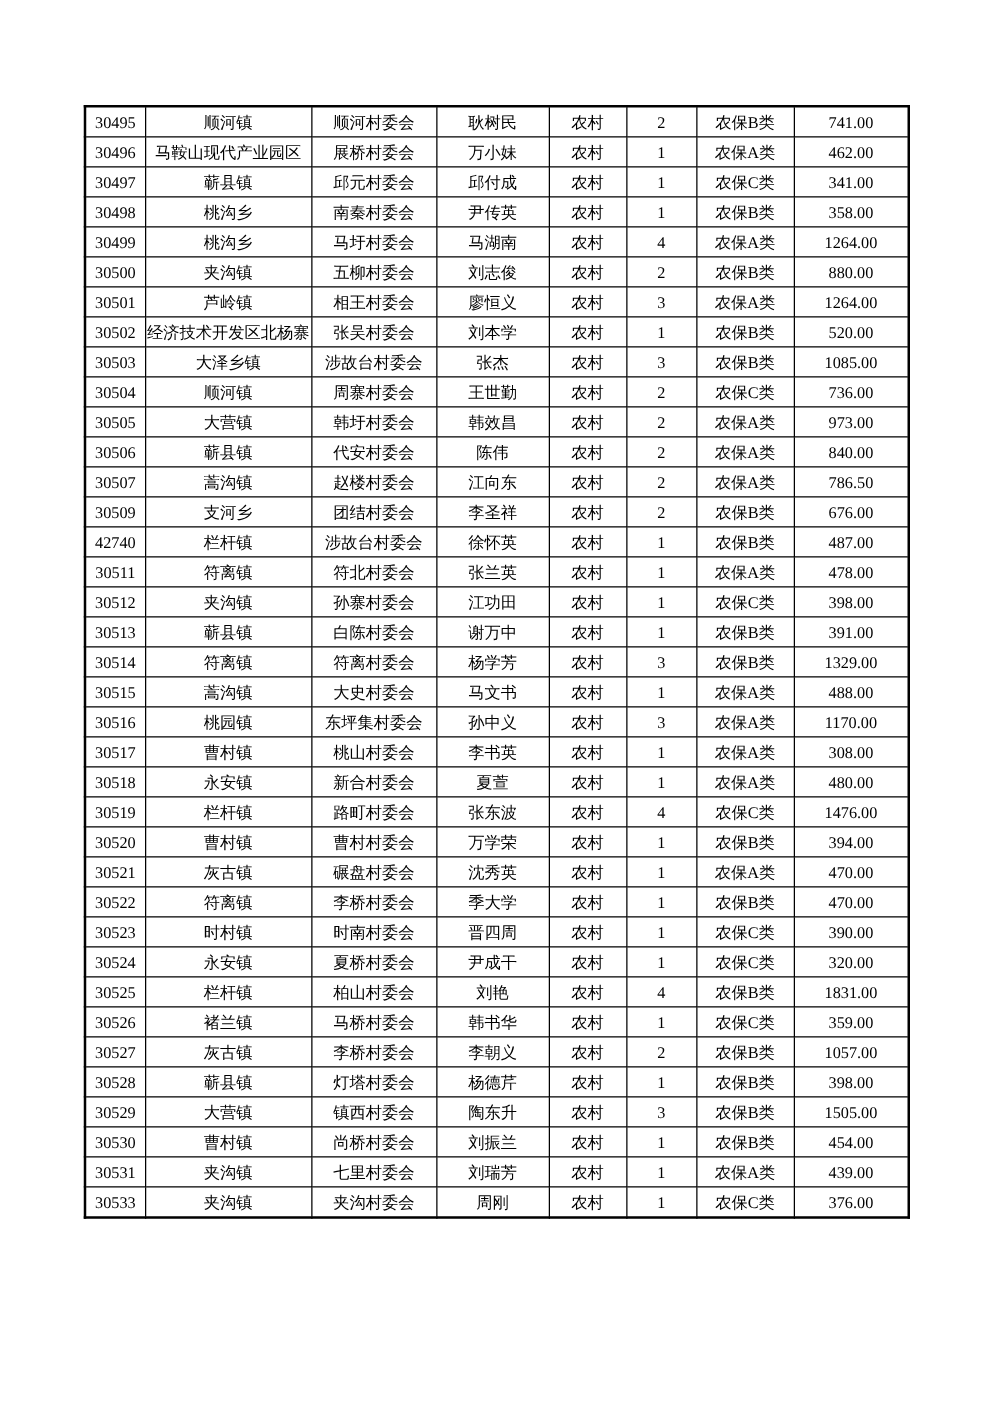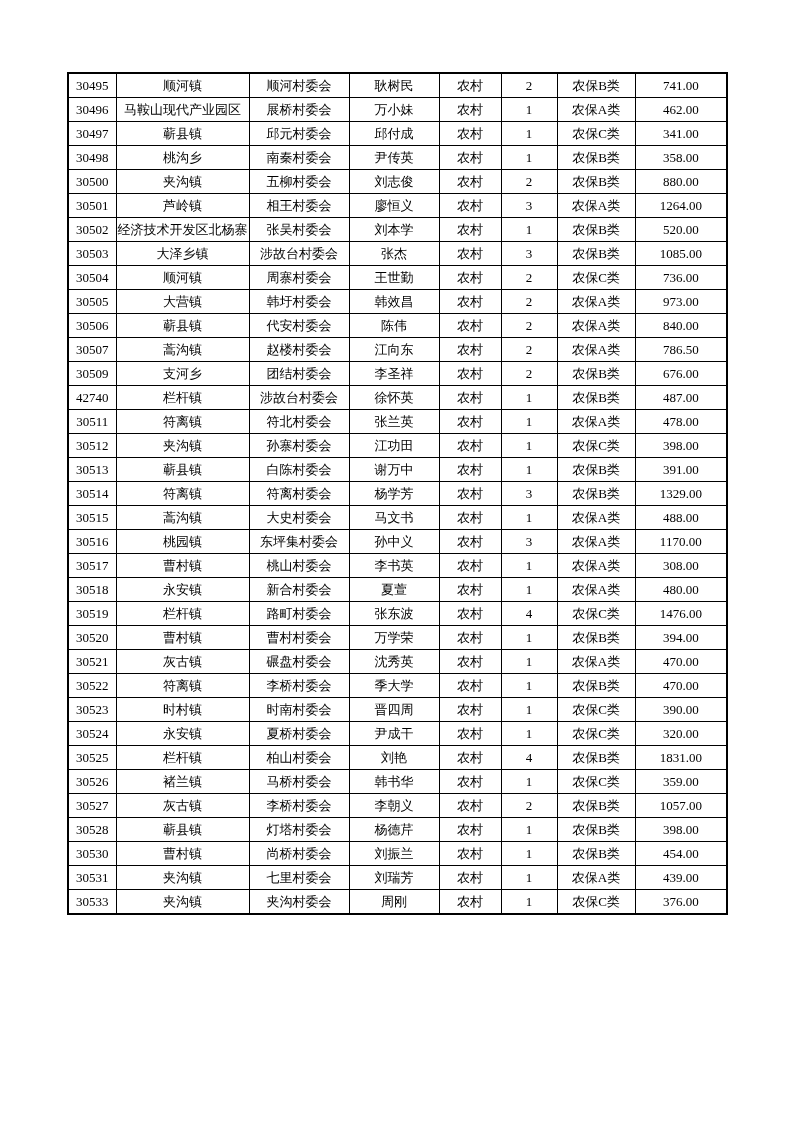--- a/index.html
+++ b/index.html
@@ -9,21 +9,21 @@
   body {
     width: 793px;
     height: 1122px;
     background: #ffffff;
     position: relative;
     font-family: "Liberation Serif", "DejaVu Serif", serif;
     color: #000;
   }
   .page {
     position: absolute;
-    left: 0; top: 1px;
+    left: 0; top: 13px;
     width: 793px; height: 1040px;
     background: #ffffff;
     overflow: hidden;
   }
   table.roster {
     position: absolute;
     left: 67px;
     top: 71px;
     border-collapse: collapse;
     table-layout: fixed;
@@ -99,20 +99,30 @@
           <td>30498</td>
           <td>桃沟乡</td>
           <td>南秦村委会</td>
           <td>尹传英</td>
           <td>农村</td>
           <td>1</td>
           <td>农保B类</td>
           <td>358.00</td>
         </tr>
         <tr>
+          <td>30499</td>
+          <td>桃沟乡</td>
+          <td>马圩村委会</td>
+          <td>马湖南</td>
+          <td>农村</td>
+          <td>4</td>
+          <td>农保A类</td>
+          <td>1264.00</td>
+        </tr>
+        <tr>
           <td>30500</td>
           <td>夹沟镇</td>
           <td>五柳村委会</td>
           <td>刘志俊</td>
           <td>农村</td>
           <td>2</td>
           <td>农保B类</td>
           <td>880.00</td>
         </tr>
         <tr>
@@ -377,20 +387,30 @@
         </tr>
         <tr>
           <td>30528</td>
           <td>蕲县镇</td>
           <td>灯塔村委会</td>
           <td>杨德芹</td>
           <td>农村</td>
           <td>1</td>
           <td>农保B类</td>
           <td>398.00</td>
+        </tr>
+        <tr>
+          <td>30529</td>
+          <td>大营镇</td>
+          <td>镇西村委会</td>
+          <td>陶东升</td>
+          <td>农村</td>
+          <td>3</td>
+          <td>农保B类</td>
+          <td>1505.00</td>
         </tr>
         <tr>
           <td>30530</td>
           <td>曹村镇</td>
           <td>尚桥村委会</td>
           <td>刘振兰</td>
           <td>农村</td>
           <td>1</td>
           <td>农保B类</td>
           <td>454.00</td>

